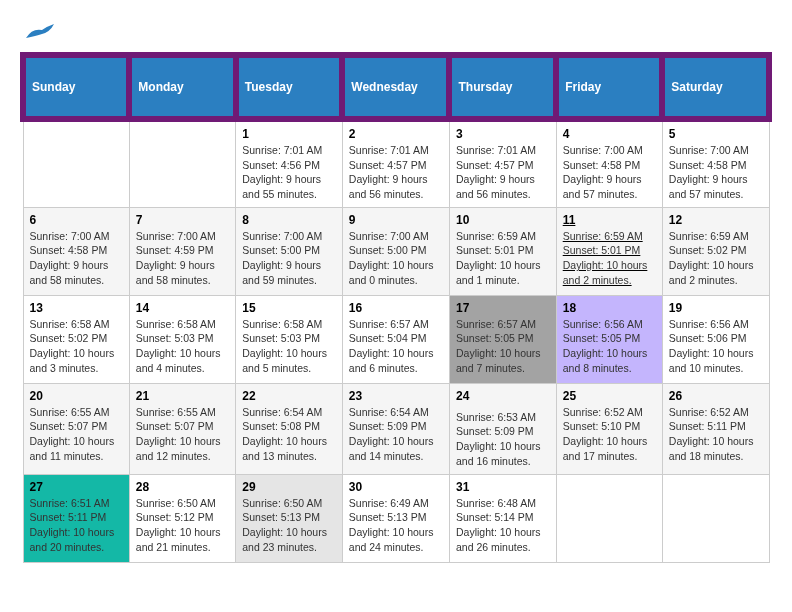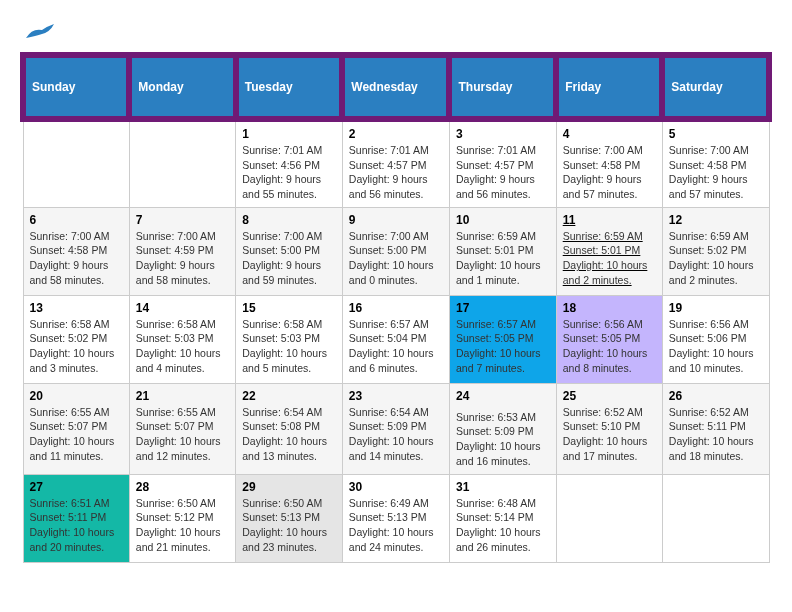--- a/index.html
+++ b/index.html
@@ -203,21 +203,21 @@
           <div class="day-info" style="white-space: pre-line;">Sunrise: 6:58 AM
 Sunset: 5:03 PM
 Daylight: 10 hours and 5 minutes.</div>
         </td>
         <td style="background-color: rgb(255, 255, 255);">
           <span class="day-num">16</span>
           <div class="day-info" style="white-space: pre-line;">Sunrise: 6:57 AM
 Sunset: 5:04 PM
 Daylight: 10 hours and 6 minutes.</div>
         </td>
-        <td style="background-color: #0ea5e9;">
+        <td style="background-color: #a3a3a3;">
           <span class="day-num">17</span>
           <div class="day-info" style="white-space: pre-line;">Sunrise: 6:57 AM
 Sunset: 5:05 PM
 Daylight: 10 hours and 7 minutes.</div>
         </td>
         <td style="background-color: #c4b5fd;">
           <span class="day-num">18</span>
           <div class="day-info" style="white-space: pre-line;">Sunrise: 6:56 AM
 Sunset: 5:05 PM
 Daylight: 10 hours and 8 minutes.</div>

